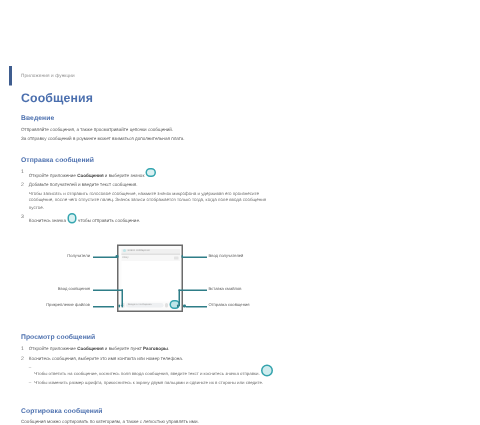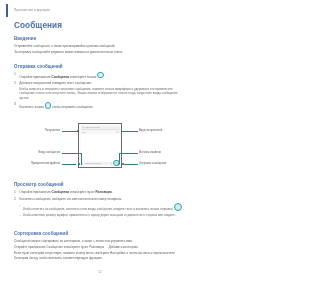--- a/index.html
+++ b/index.html
@@ -13,20 +13,21 @@
     position: relative;
     font-family: "Liberation Sans", sans-serif;
     color: #4a4a4a;
     overflow: hidden;
   }
 
   .page {
     position: absolute;
     inset: 0;
     background: #fff;
+    margin-top: 40px;
   }
 
   
   .edge-tab {
     position: absolute;
     left: 6px;
     top: 4px;
     width: 1.5px;
     height: 13px;
     background: #3f5d8f;

